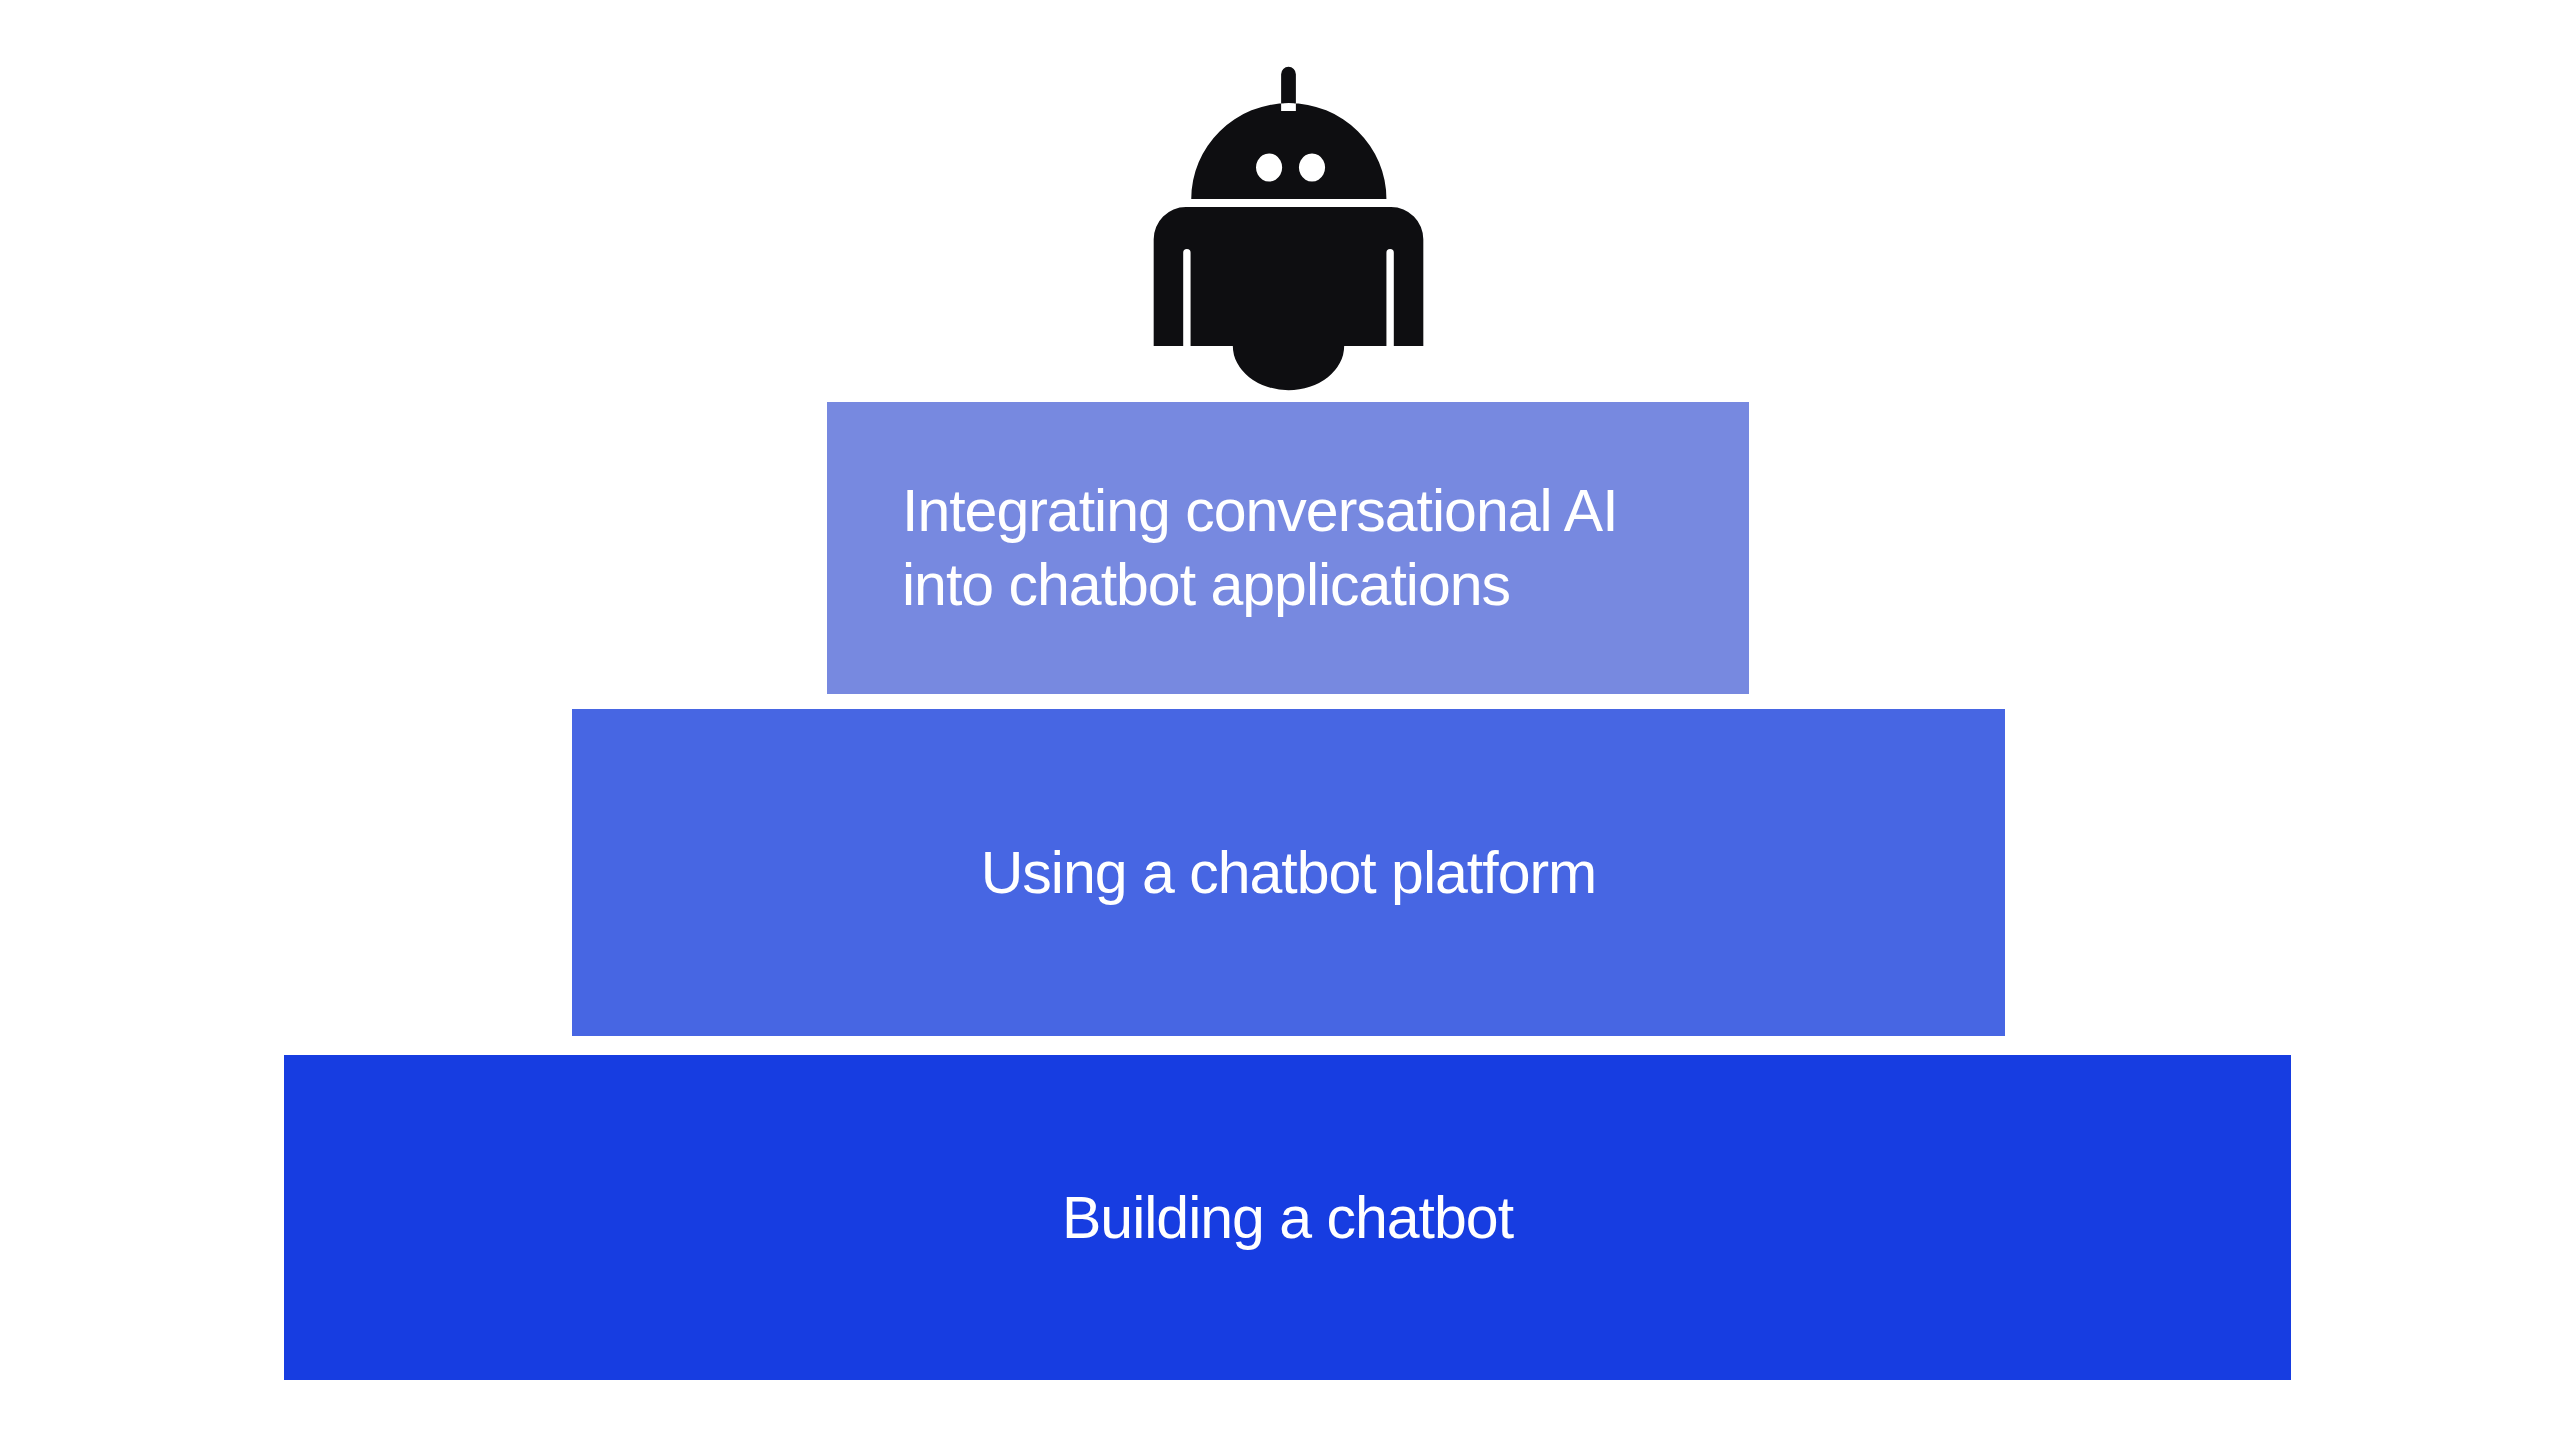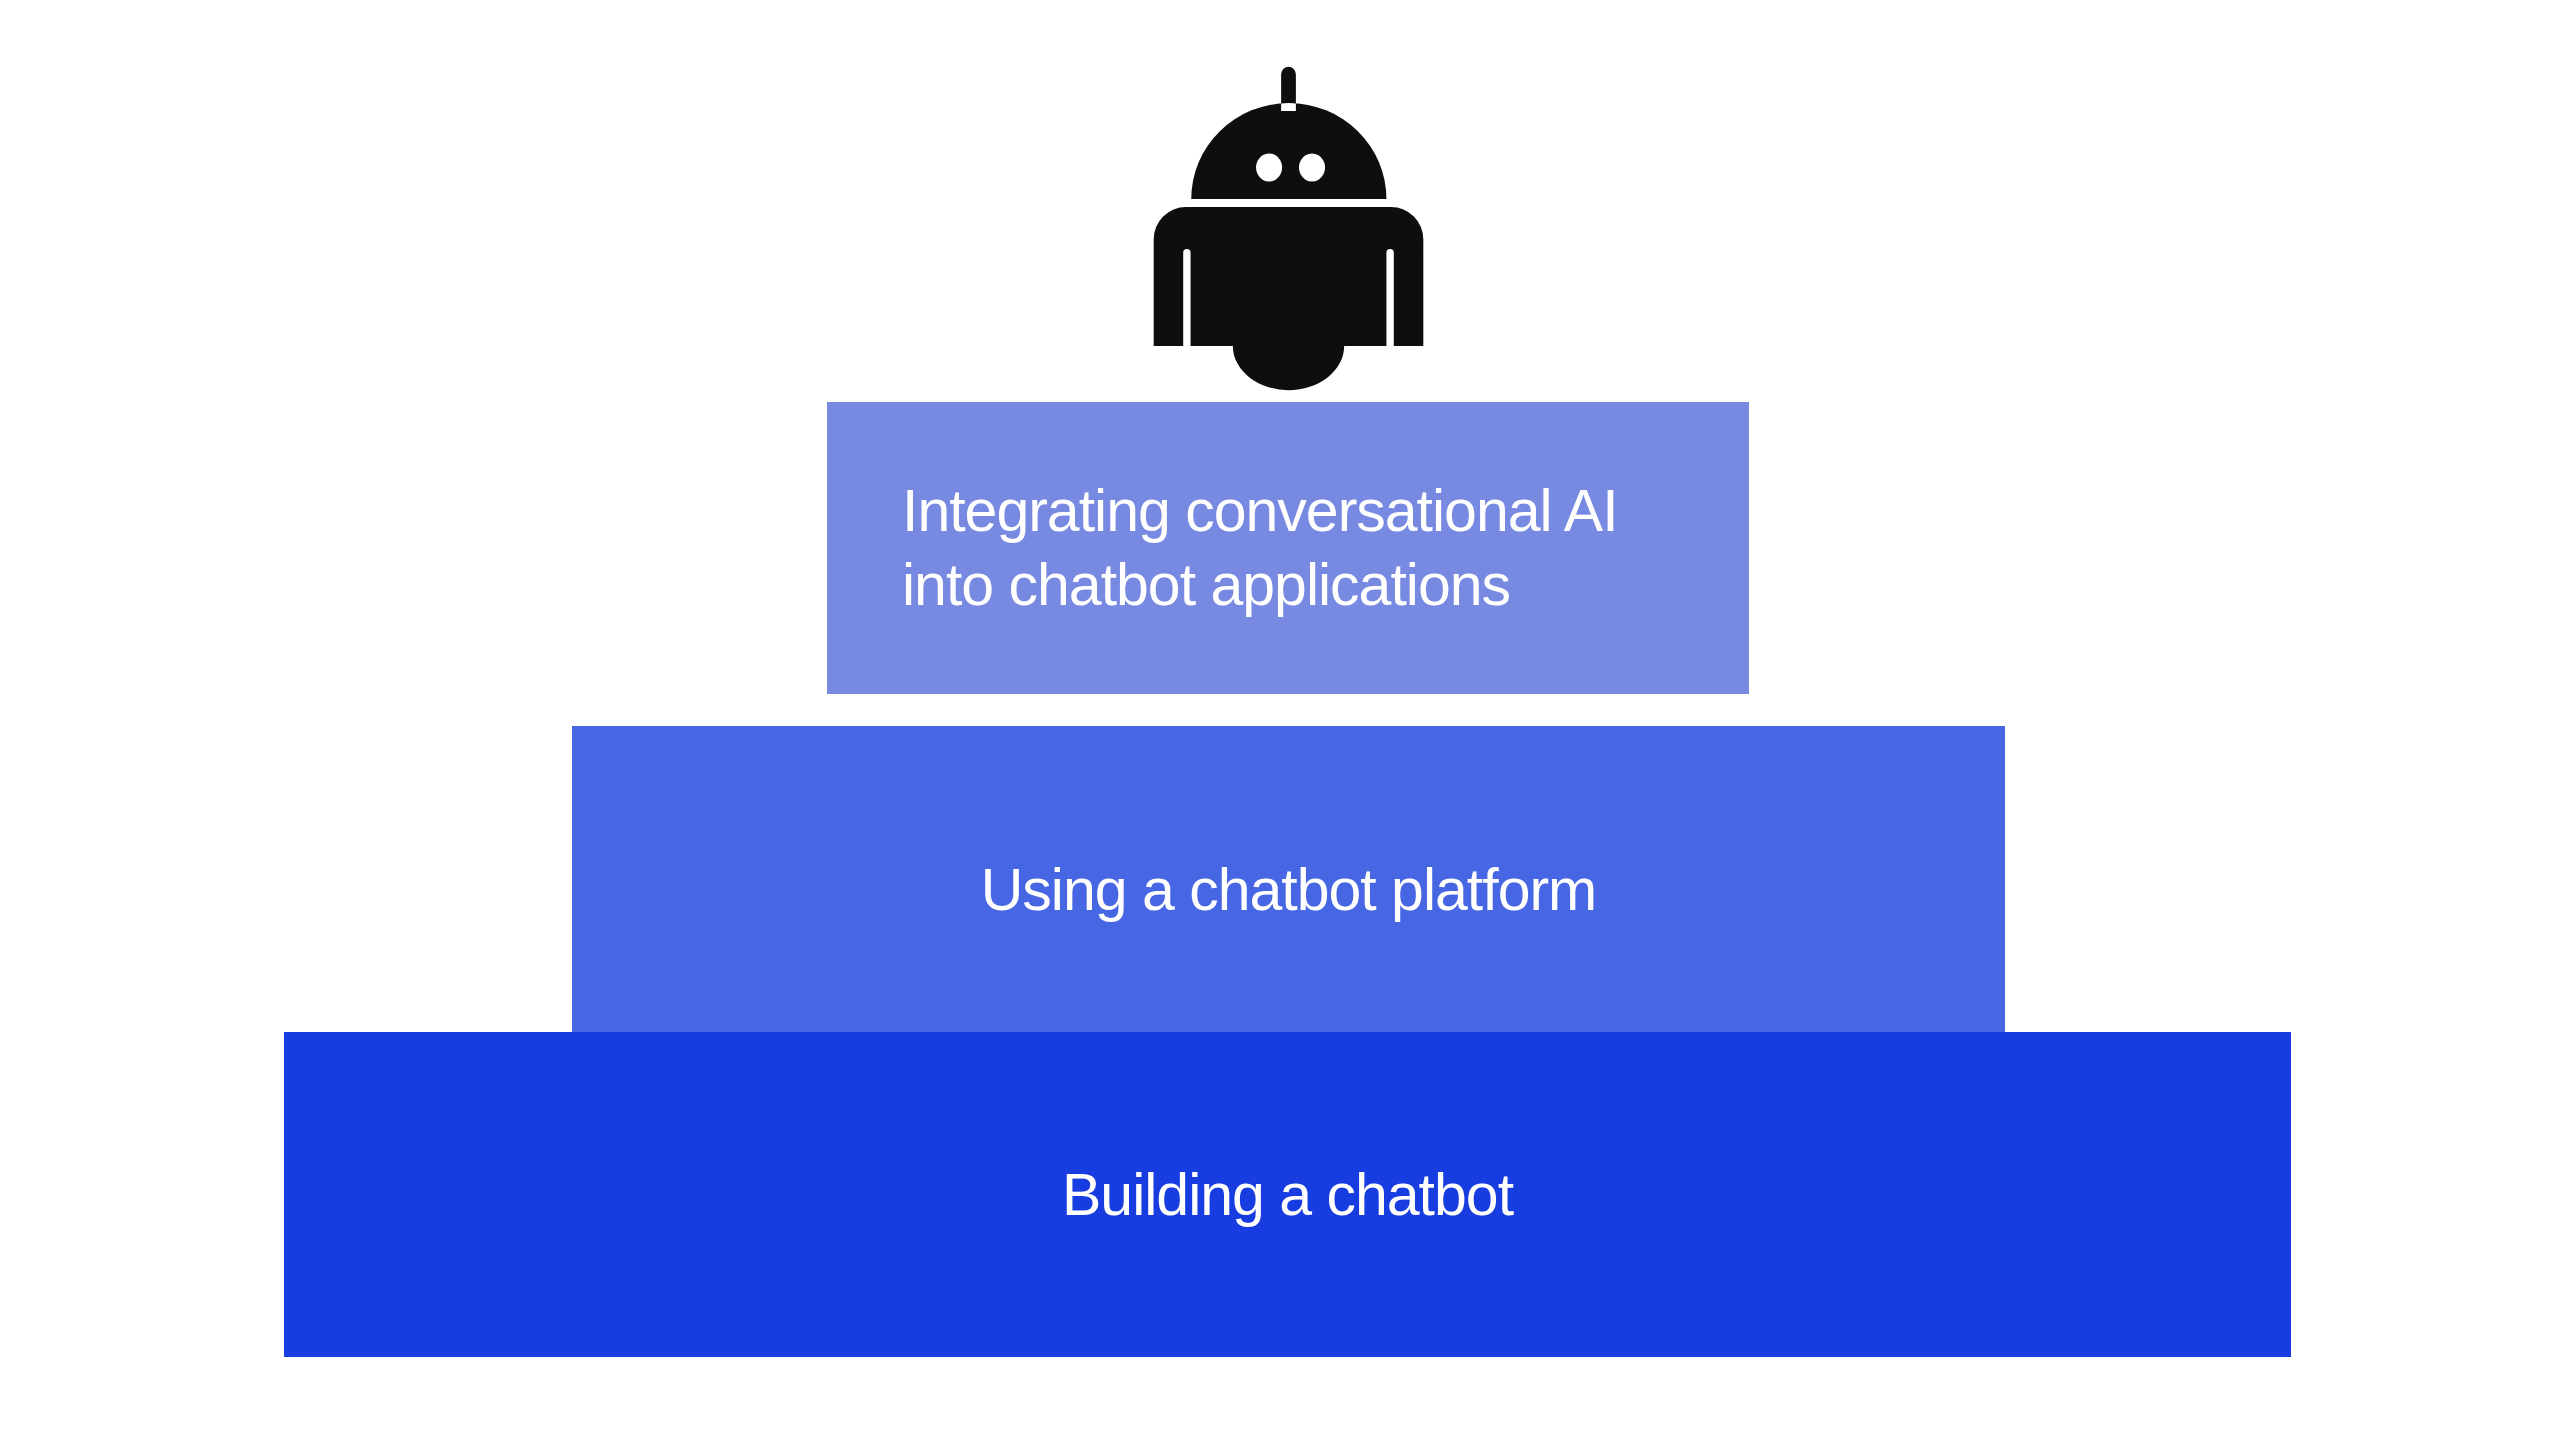--- a/index.html
+++ b/index.html
@@ -32,27 +32,27 @@
   .level .label { display: block; }
   .level .line { display: block; white-space: nowrap; }
   .level-top {
     left: 827px; top: 402px;
     width: 922px; height: 292px;
     justify-content: flex-start;
     padding-left: 75px;
     text-align: left;
   }
   .level-middle {
-    left: 572px; top: 726px;
+    left: 572px; top: 709px;
     width: 1433px; height: 327px;
     justify-content: center;
     text-align: center;
   }
   .level-bottom {
-    left: 284px; top: 1032px;
+    left: 284px; top: 1055px;
     width: 2007px; height: 325px;
     justify-content: center;
     text-align: center;
   }
 </style>
 </head>
 <body>
 
 <div id="canvas">
 

